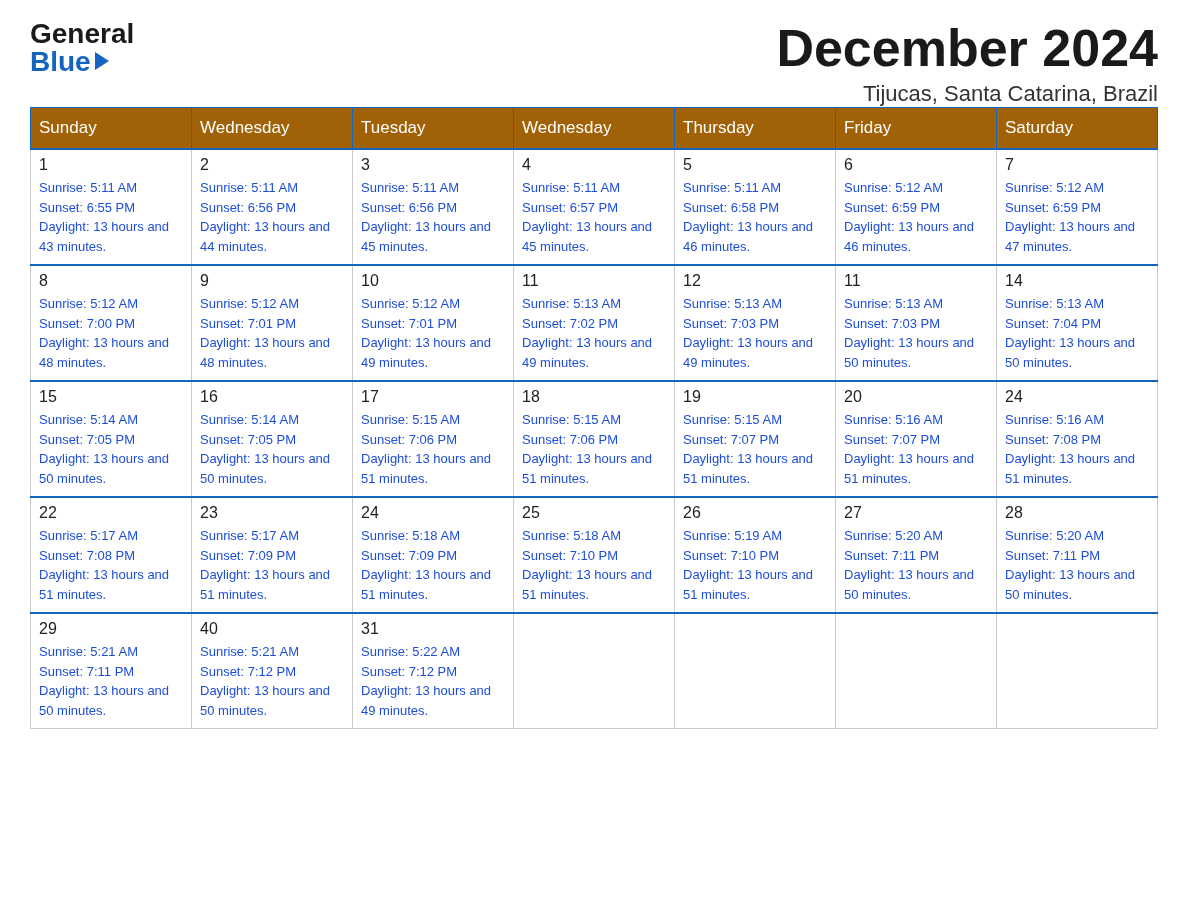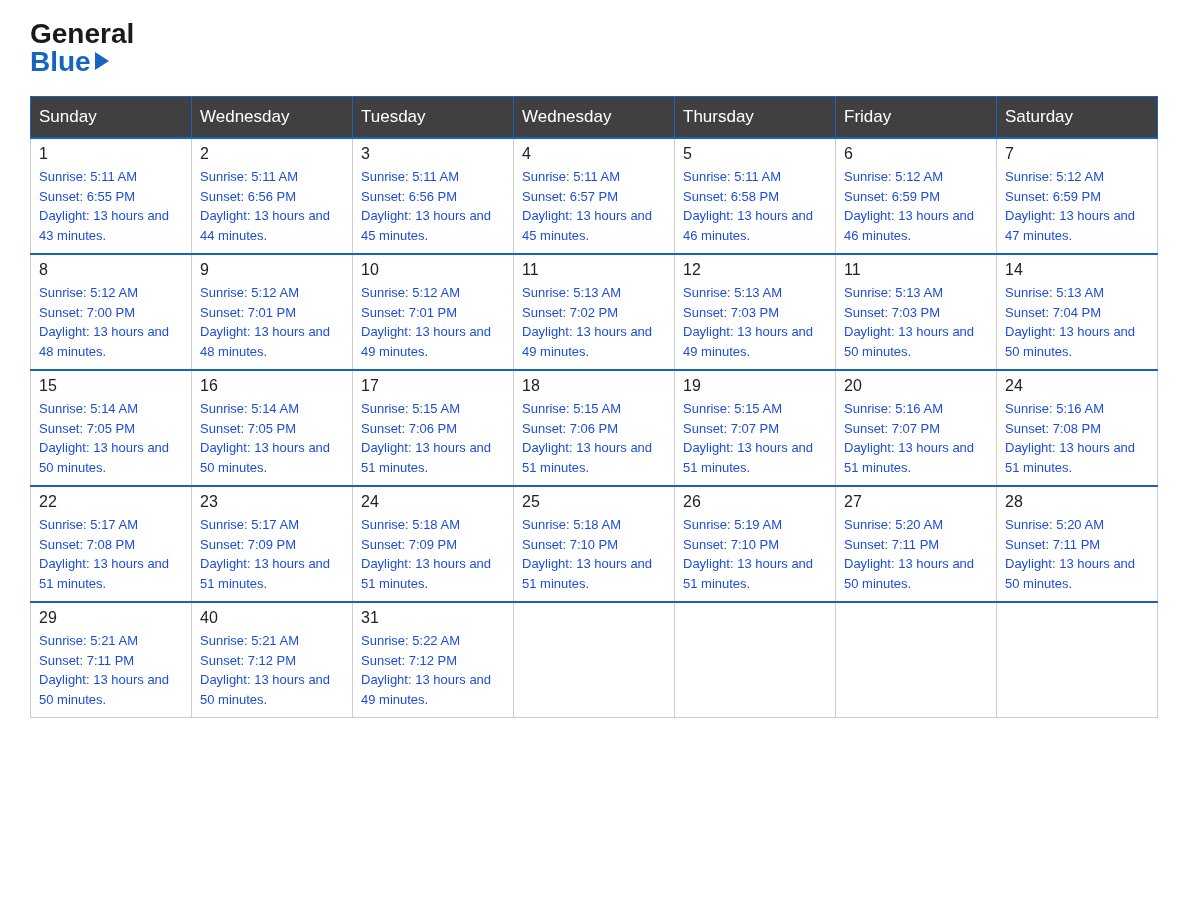--- a/index.html
+++ b/index.html
@@ -7,21 +7,20 @@
       font-family: Arial, sans-serif;
       background: #ffffff;
       padding: 20px 30px;
       width: 1188px;
       min-height: 918px;
     }
     .header-area {
       display: flex;
       justify-content: space-between;
       align-items: flex-start;
-      margin-bottom: 20px;
     }
     .logo {
       display: flex;
       flex-direction: column;
       align-items: flex-start;
     }
     .logo-general {
       font-size: 28px;
       font-weight: bold;
       color: #1a1a1a;
@@ -57,21 +56,21 @@
       font-size: 22px;
       color: #333;
       margin-top: 4px;
     }
     .calendar-table {
       width: 100%;
       border-collapse: collapse;
       table-layout: fixed;
     }
     .calendar-table th {
-      background-color: #404040;
+      background-color: #a16207;
       color: #ffffff;
       padding: 10px 8px;
       font-size: 17px;
       font-weight: normal;
       text-align: left;
       border: 1px solid #1565c0;
     }
     .calendar-table td {
       vertical-align: top;
       padding: 6px 8px 8px 8px;
@@ -99,20 +98,24 @@
       line-height: 1.5;
     }
   </style>
 </head>
 <body>
 
 <div class="header-area">
   <div class="logo">
     <span class="logo-general">General</span>
     <span class="logo-blue">Blue <span class="logo-arrow"></span></span>
+  </div>
+  <div class="title-area">
+    <div class="month-title">December 2024</div>
+    <div class="location-title">Tijucas, Santa Catarina, Brazil</div>
   </div>
 </div>
 
 <table class="calendar-table">
   <thead>
     <tr>
     <th>Sunday</th>
         <th>Wednesday</th>
         <th>Tuesday</th>
         <th>Wednesday</th>

